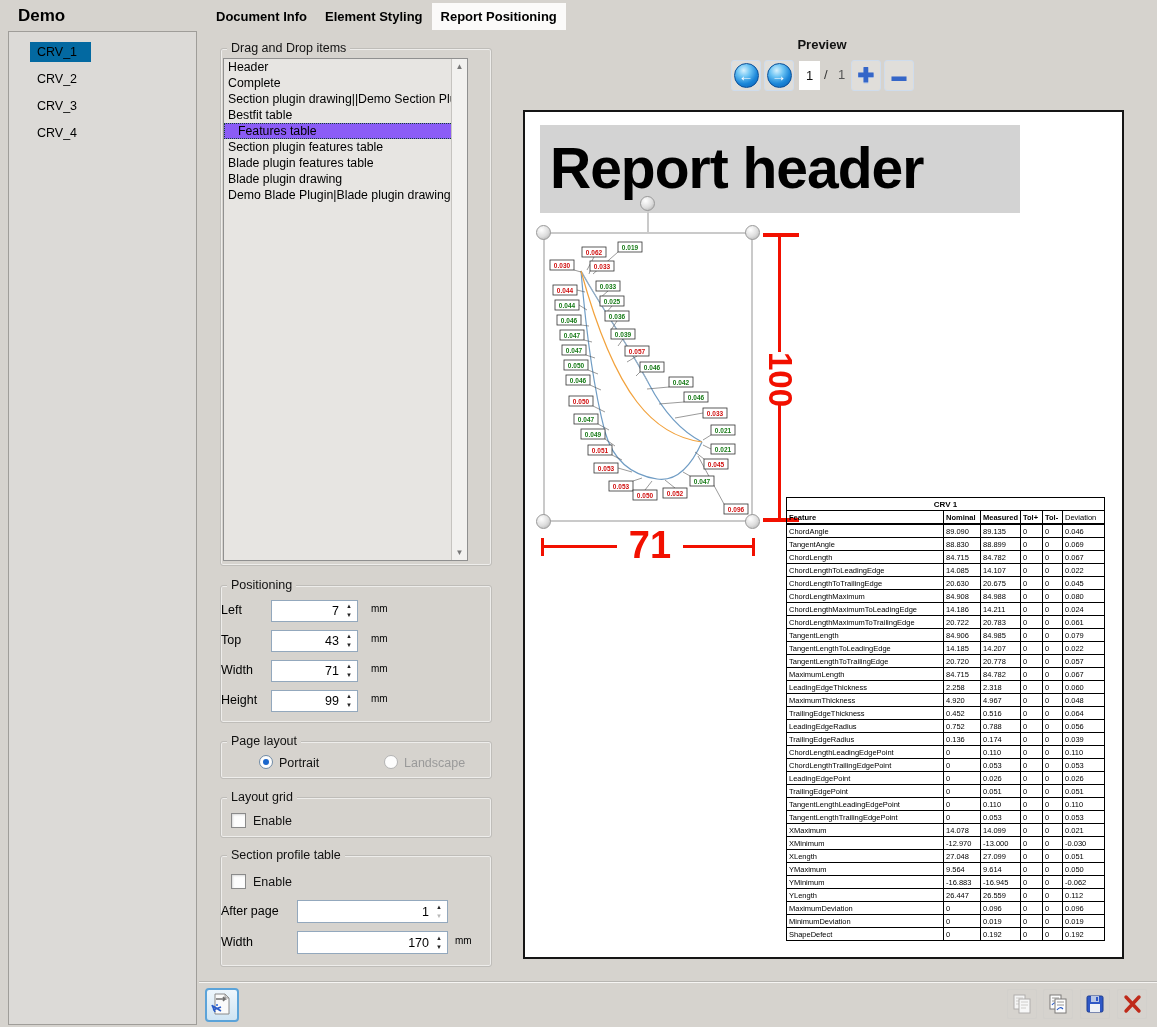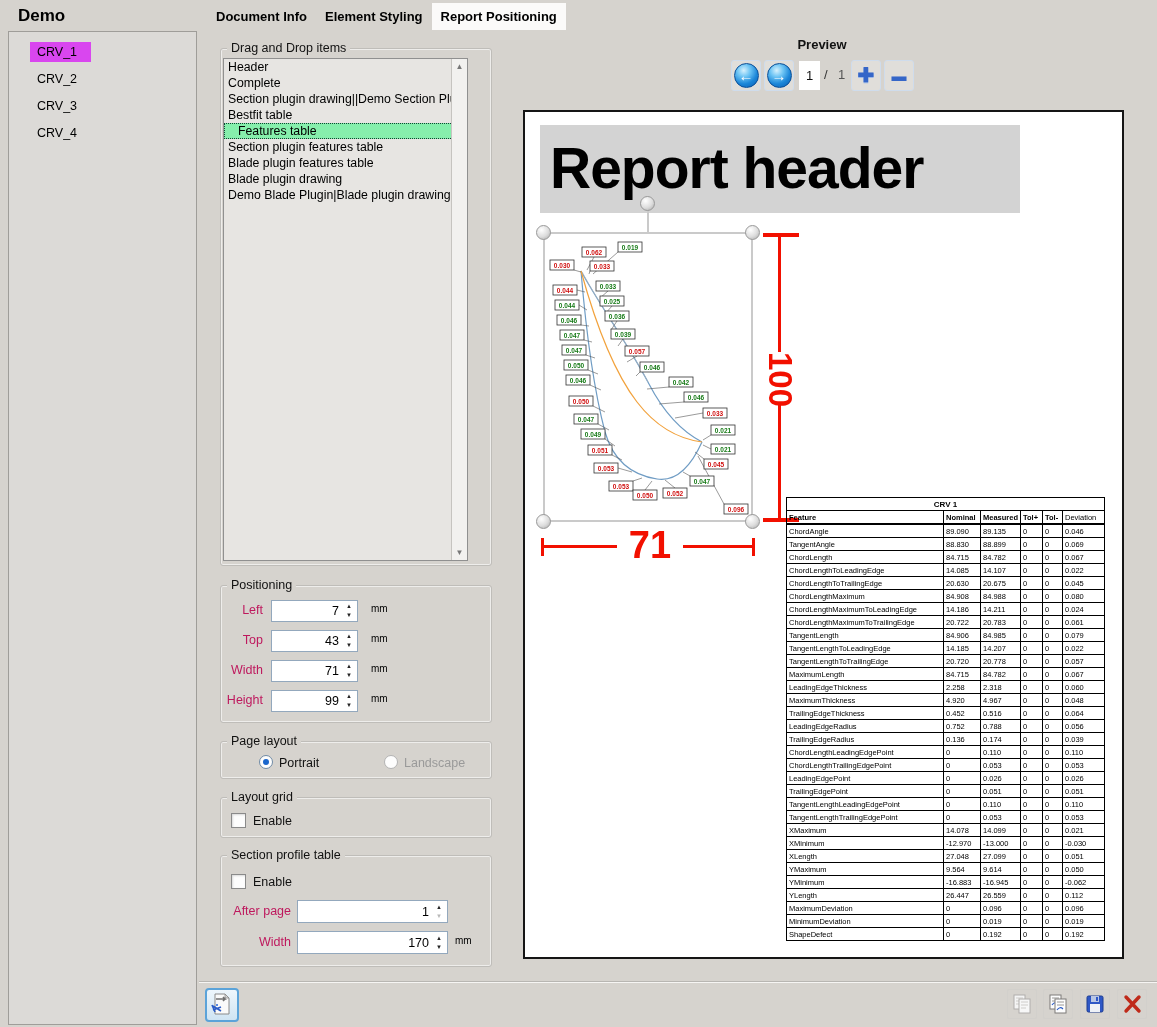--- a/index.html
+++ b/index.html
@@ -6,41 +6,41 @@
   body{width:1157px;height:1027px;background:#d6d3ce;font-family:"Liberation Sans",sans-serif;color:#111;overflow:hidden;}
   #app{position:relative;width:1012px;height:1027px;}
 
   
   .wtitle{position:absolute;left:18px;top:6px;font-size:17px;font-weight:bold;color:#000;}
 
   
   .sidebar{position:absolute;left:8px;top:31px;width:189px;height:994px;background:#dcdad7;border:1px solid #9f9d99;box-sizing:border-box;}
   .sbitem{display:block;width:max-content;margin:0 0 7px 21px;padding:3px 14px 3px 7px;font-size:12.5px;color:#000;}
   .sbitem:first-child{margin-top:10px;}
-  .sbitem.sel{background:#d946ef;}
+  .sbitem.sel{background:#0369a1;}
 
   
   .tabs{position:absolute;left:207px;top:3px;height:27px;display:flex;}
   .tab{padding:6px 9px 5px 9px;font-size:13px;font-weight:bold;color:#000;}
   .tab.active{background:#fbfaf9;}
 
   
   .grp{position:absolute;border:1px solid #bfbdb9;box-shadow:inset 0 0 0 1px #eeedeb;border-radius:3px;box-sizing:border-box;}
   .glabel{position:absolute;top:-8px;left:6px;background:#d6d3ce;padding:0 4px;font-size:12.5px;color:#111;white-space:nowrap;}
 
   
   .ddlist{position:absolute;left:2px;top:9px;width:245px;height:503px;background:#e7e5e2;border:1px solid #909090;box-sizing:border-box;overflow:hidden;}
   .dditem{display:block;line-height:16px;font-size:12.3px;padding-left:4px;white-space:nowrap;color:#000;}
-  .dditem.sel{background:#86efac;outline:1px dotted #143;outline-offset:-1px;padding-left:14px;}
+  .dditem.sel{background:#8b5cf6;outline:1px dotted #143;outline-offset:-1px;padding-left:14px;}
   .sbar{position:absolute;right:0;top:0;bottom:0;width:15px;background:#f2f1ef;border-left:1px solid #c6c4c0;}
   .sbar .ar{height:15px;text-align:center;font-size:8px;line-height:15px;color:#777;}
   .sbar .ar.dn{position:absolute;bottom:0;left:0;right:0;}
 
   
-  .flabel{position:absolute;font-size:12.5px;color:#be185d;text-align:right;}
+  .flabel{position:absolute;font-size:12.5px;color:#000000;text-align:left;}
   .funit{position:absolute;font-size:10px;color:#000;}
   .inpw{position:absolute;background:#fff;border:1px solid #93a8bd;box-sizing:border-box;}
   .inp{border:none;outline:none;width:100%;height:100%;text-align:right;padding:0 18px 0 2px;font:12.5px "Liberation Sans",sans-serif;background:transparent;box-sizing:border-box;color:#000;}
   .spin{position:absolute;right:1px;top:0;bottom:0;width:14px;display:flex;flex-direction:column;justify-content:center;}
   .spin div{height:9px;line-height:9px;text-align:center;font-size:6px;color:#222;cursor:default;}
   .spin div.dis{color:#b8b8b8;}
 
   
   .radio{display:inline-block;width:12px;height:12px;border-radius:50%;border:1px solid #6f8aa5;background:#fdfdfd;vertical-align:-2px;position:relative;}
   .radio.on::after{content:"";position:absolute;left:3px;top:3px;width:6px;height:6px;border-radius:50%;background:#1a66cc;}

